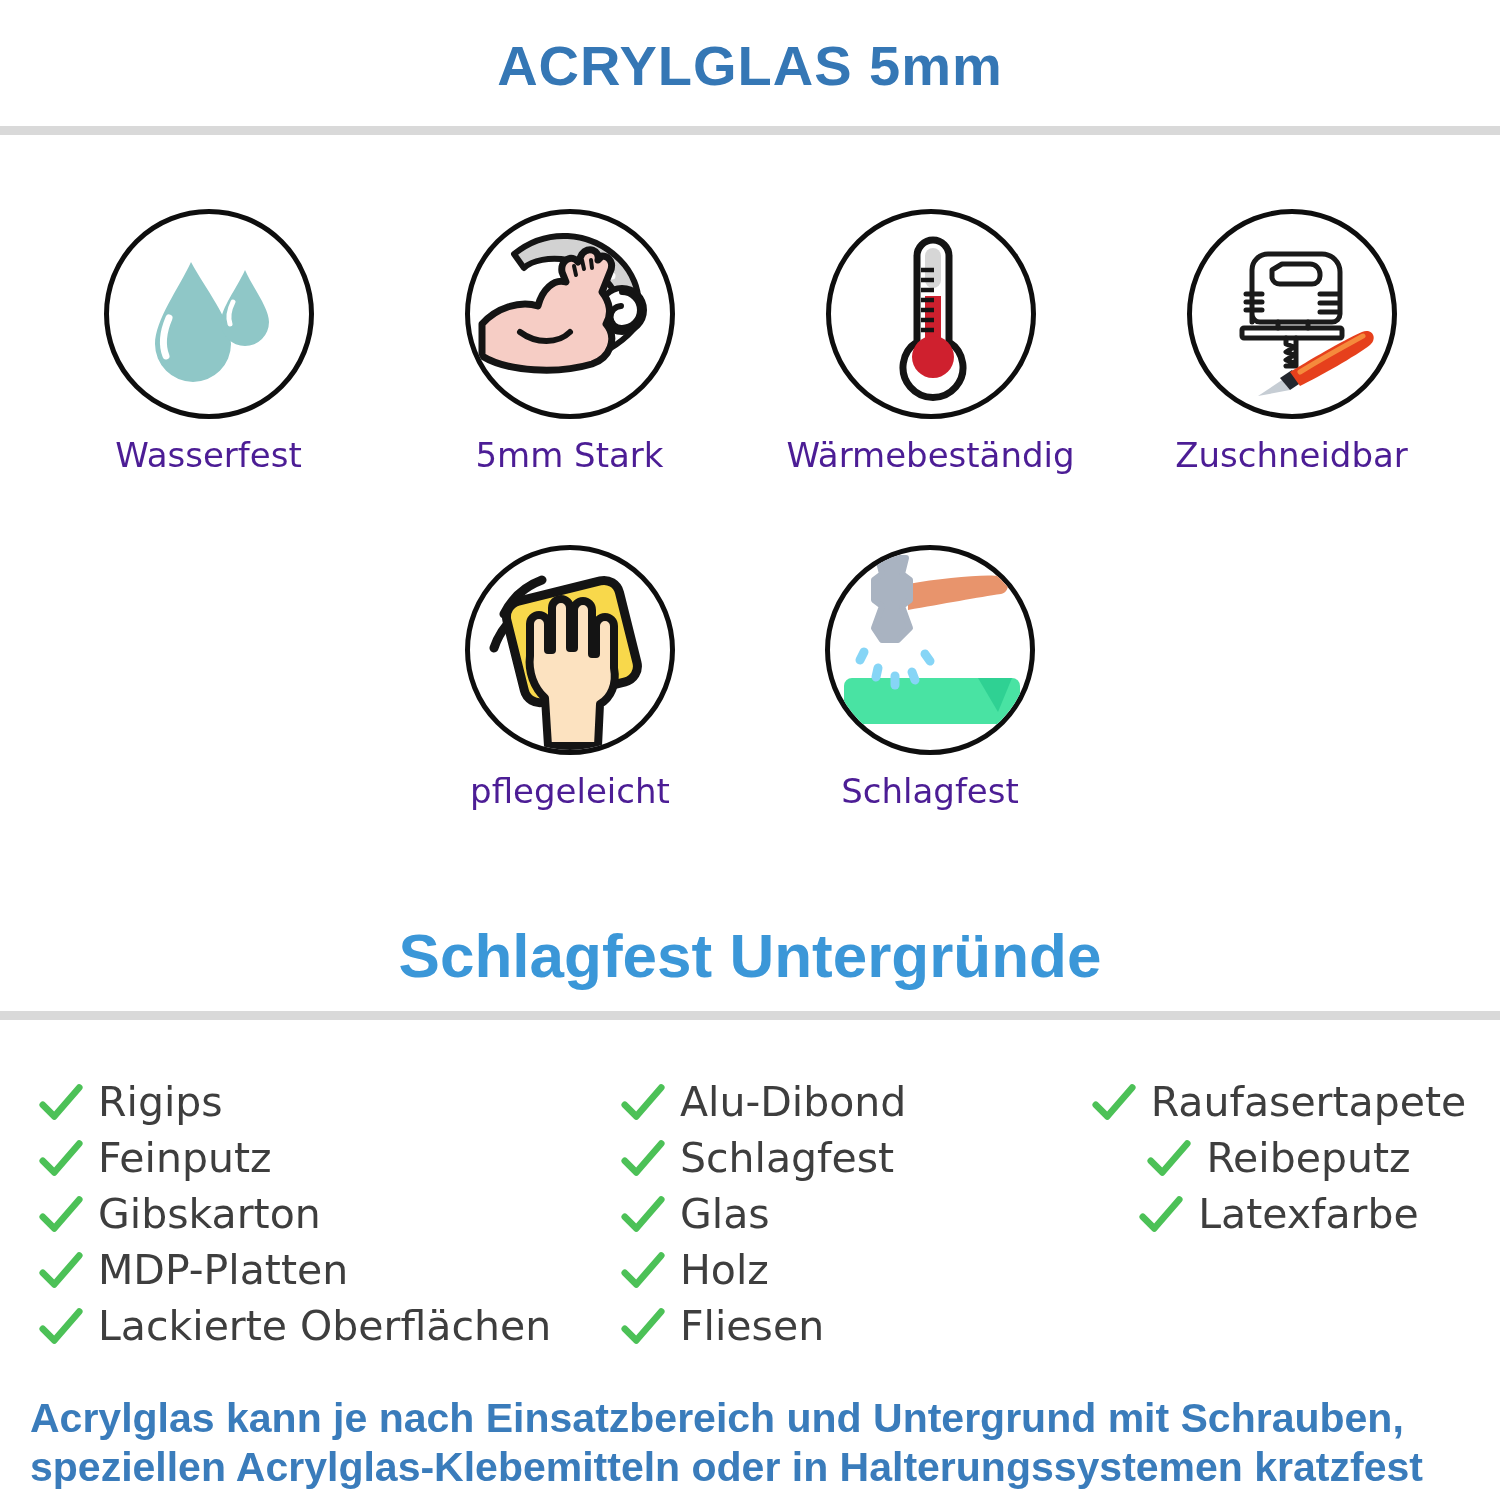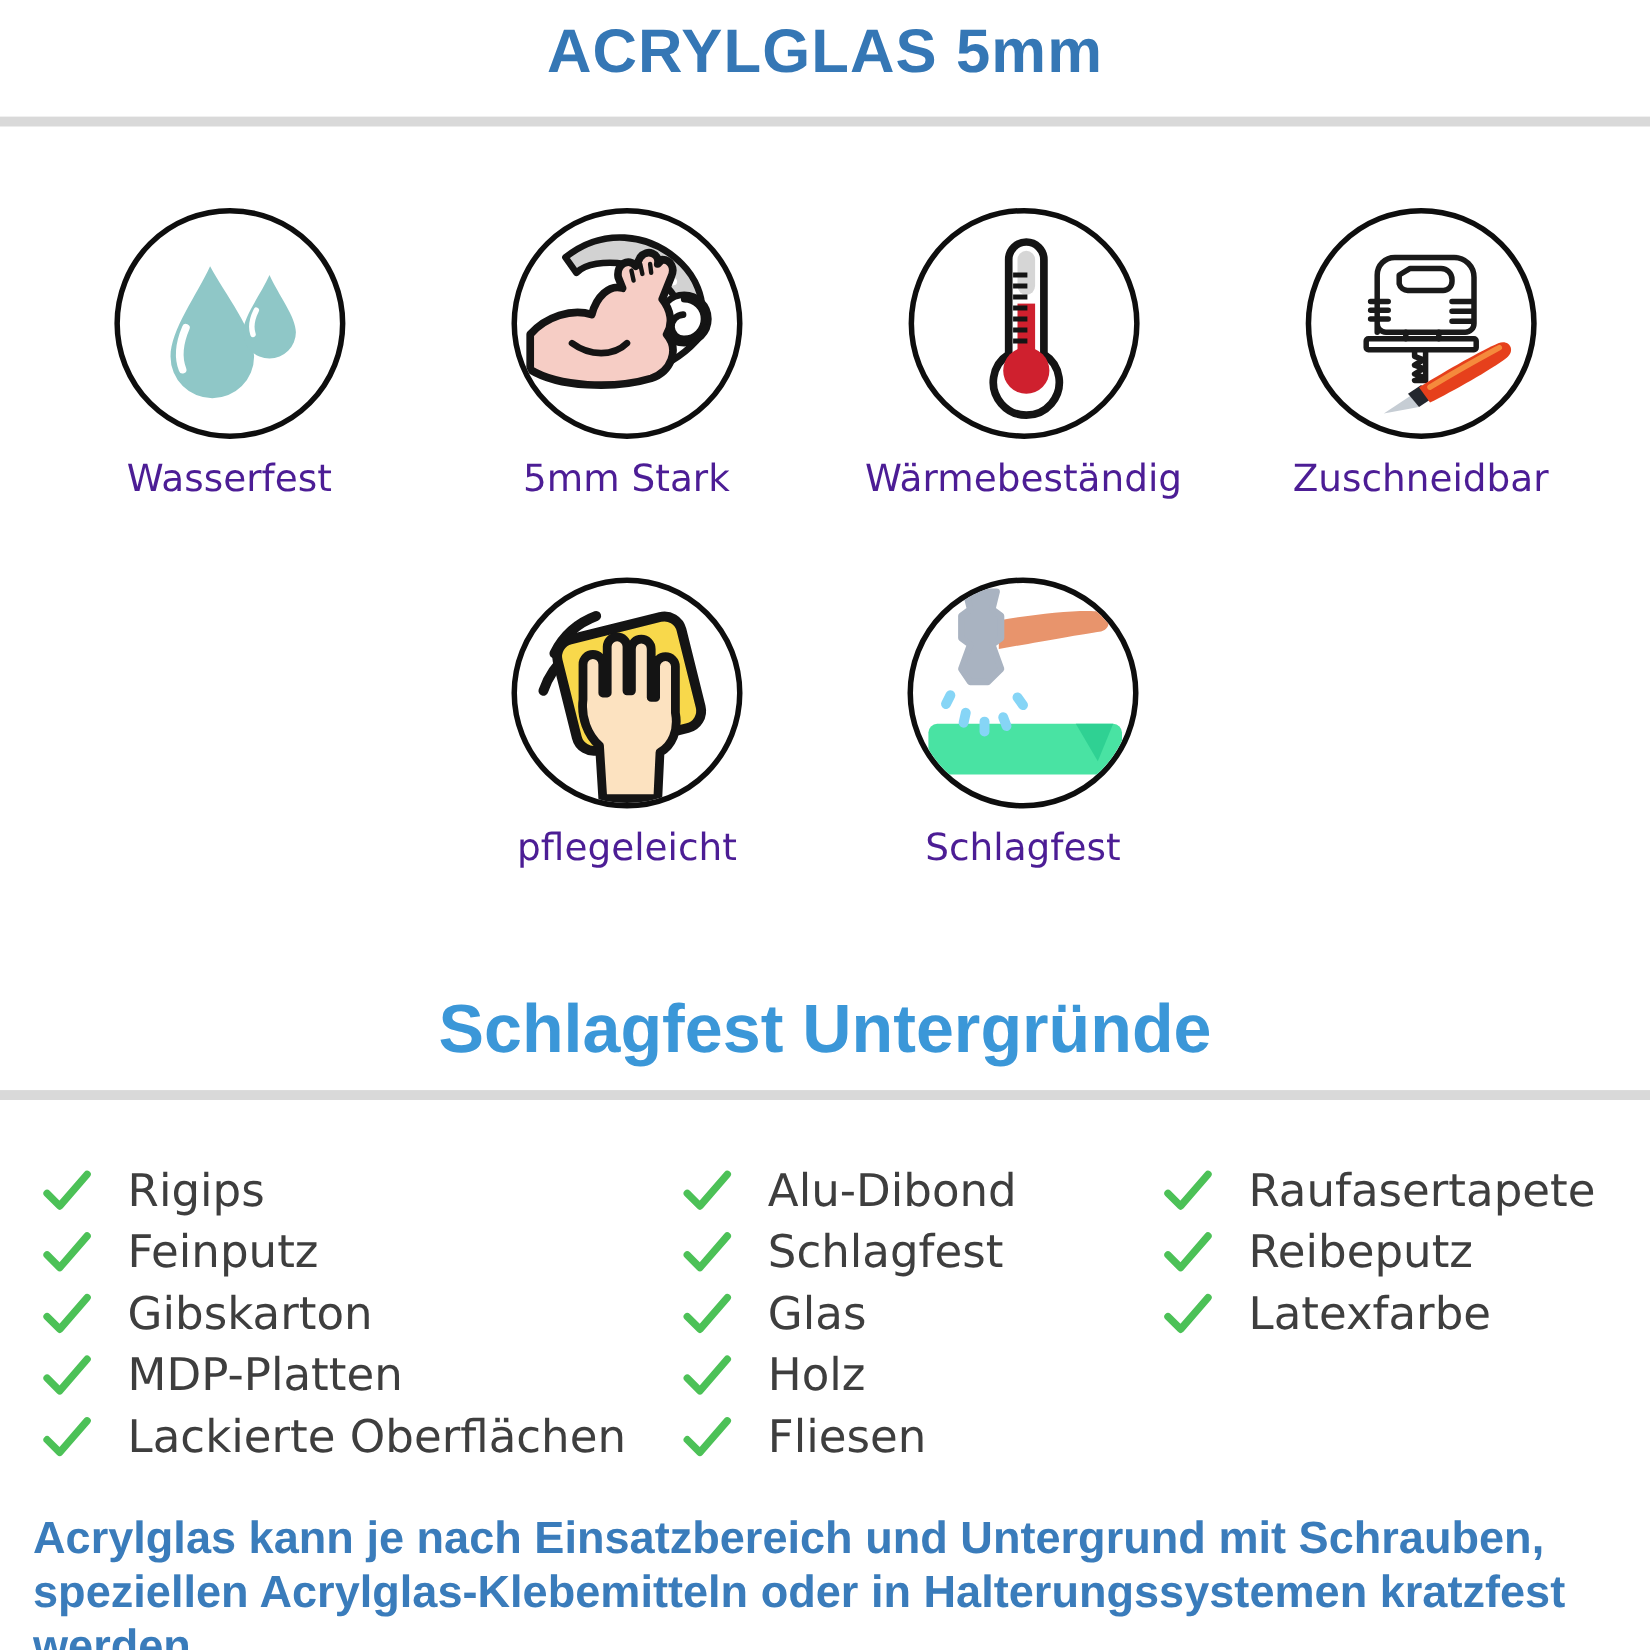--- a/index.html
+++ b/index.html
@@ -1,21 +1,21 @@
 <!DOCTYPE html>
 <html><head>
 <meta charset="utf-8">
 <style>
   html,body{margin:0;padding:0;}
   body{
     width:1500px;height:1500px;overflow:hidden;background:#ffffff;
     font-family:"Liberation Sans", sans-serif;position:relative;
   }
   .title1{
-    margin-top:18px;text-align:center;font-size:56px;font-weight:600;
+    margin-top:38px;text-align:center;font-size:56px;font-weight:600;
     color:#3577b5;letter-spacing:1px;line-height:1;
   }
   .bar{height:9px;background:#d9d9d9;width:100%;}
   .bar1{margin-top:32px;}
   .bar2{margin-top:24px;}
   .frow{display:flex;}
   .frow1{margin-top:74px;padding:0 28px;}
   .frow1 .fitem{flex:1;}
   .frow2{margin-top:70px;justify-content:center;gap:150px;}
   .fitem{display:flex;flex-direction:column;align-items:center;}
@@ -23,22 +23,22 @@
   .fcircle{width:200px;height:200px;border:5px solid #0e0e0e;border-radius:50%;overflow:hidden;background:#fff;flex:0 0 auto;}
   .icon{width:200px;height:200px;display:block;}
   .title2{
     margin-top:114px;text-align:center;font-size:62px;font-weight:600;
     color:#3b97d8;line-height:1;
   }
   .subs{display:flex;margin:54px 0 0 38px;}
   .scol{display:flex;flex-direction:column;}
   .scol1{flex:0 0 582px;}
   .scol2{flex:0 0 437px;}
-  .scol3{flex:1;}
-  .srow{display:flex;align-items:center;height:56px;gap:32px;}
+  .scol3{flex:1;align-items:center;}
+  .srow{display:flex;align-items:center;height:56px;gap:14px;}
   .check{width:46px;height:46px;flex:0 0 auto;}
   .slabel{font-family:"DejaVu Sans",sans-serif;font-size:41px;color:#3e3e3e;white-space:nowrap;}
   .footer{margin:40px 30px 0 30px;font-size:41px;font-weight:700;color:#3a7cbb;line-height:1.2;}
 </style>
 </head>
 <body>
 
 <div class="title1">ACRYLGLAS 5mm</div>
 <div class="bar bar1"></div>
 

